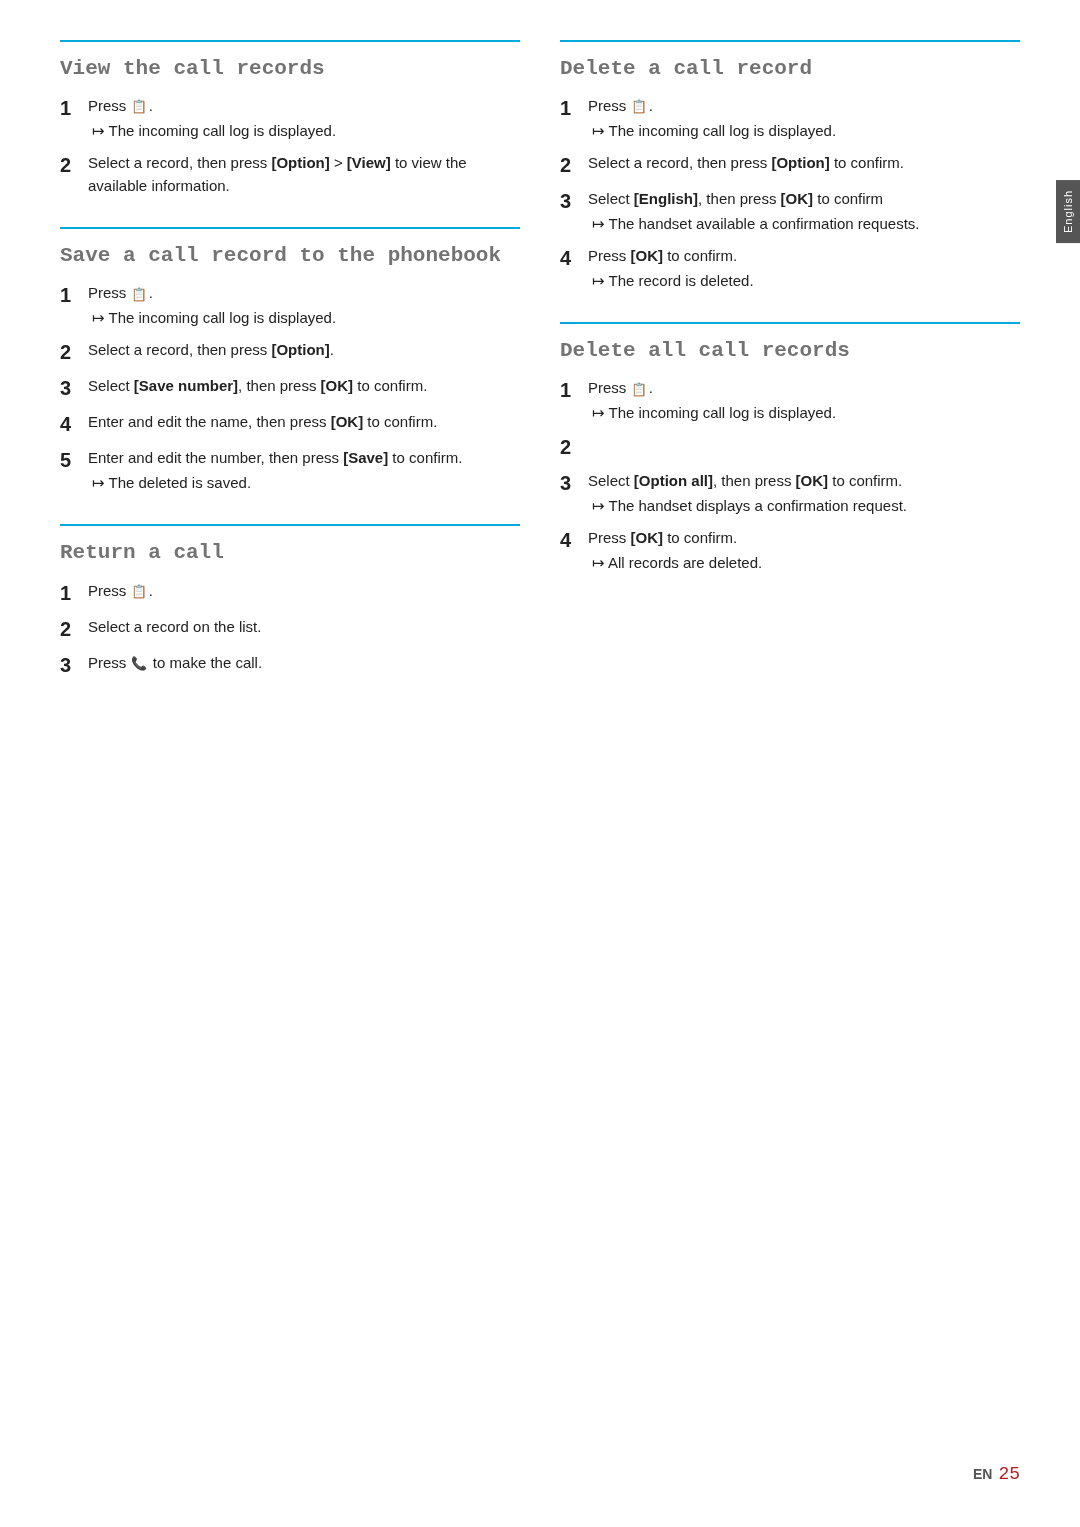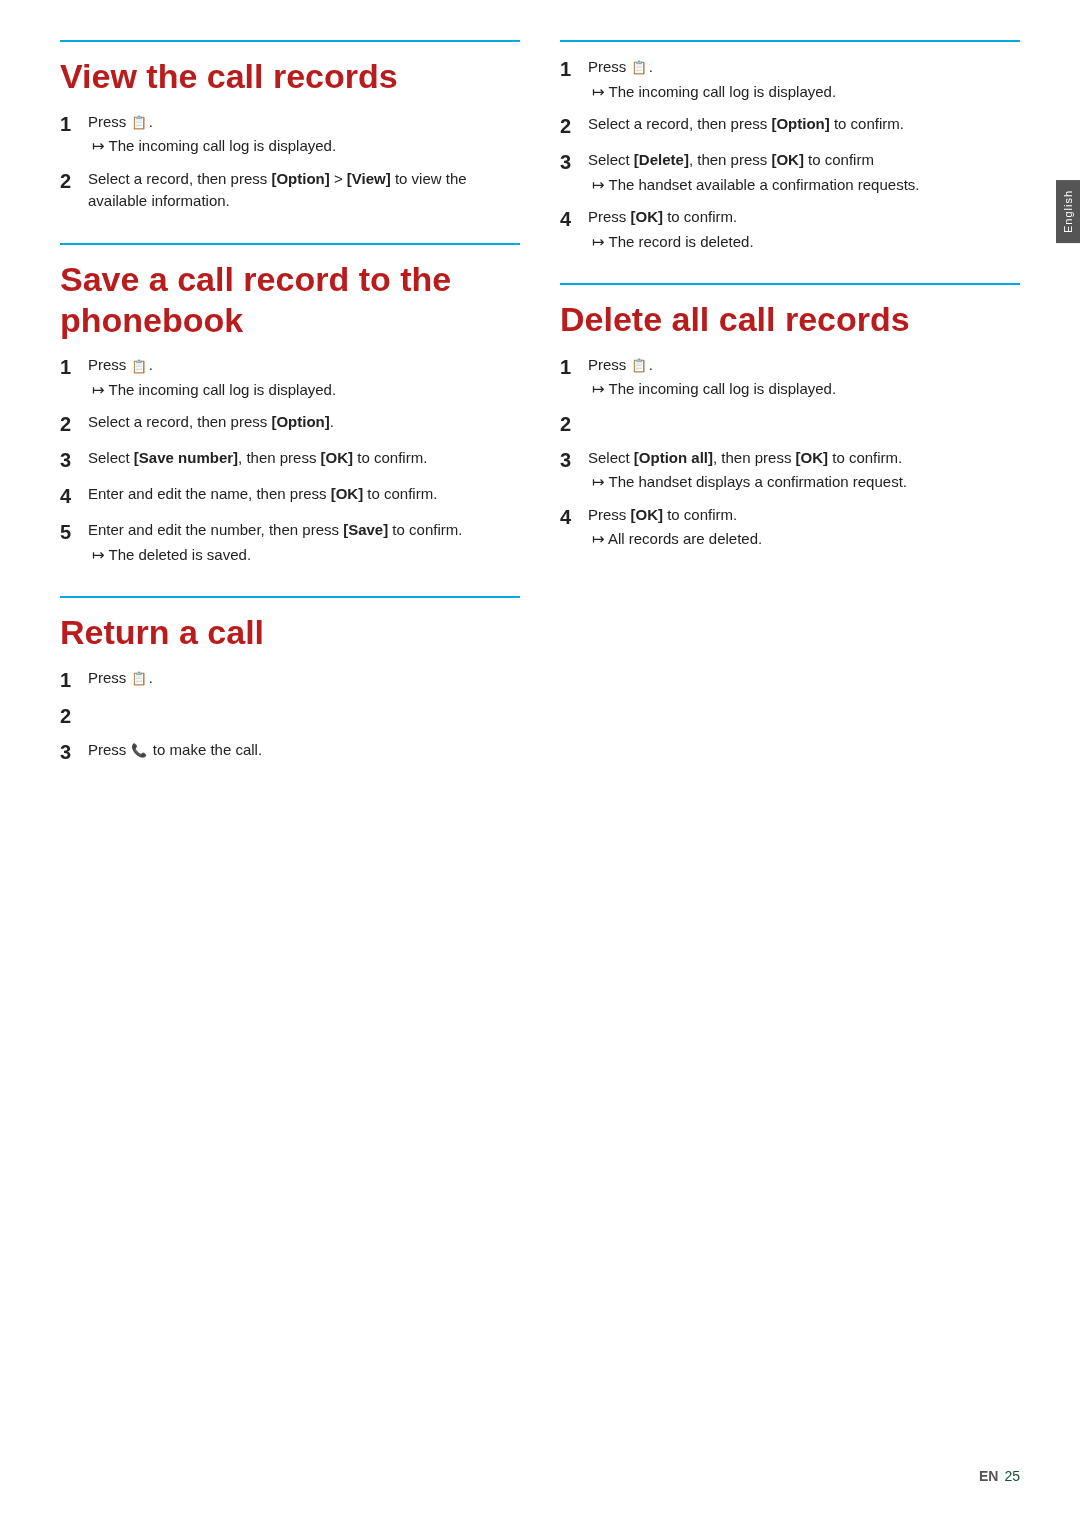--- a/index.html
+++ b/index.html
@@ -50,25 +50,26 @@
     .col-right {
       flex: 1;
     }
 
     
     .section {
       margin-bottom: 30px;
     }
 
     .section-title {
-      font-size: 34px;
+      font-size: 21px;
       font-weight: bold;
-      color: #b91c1c;
+      color: #737373;
       margin-bottom: 14px;
       line-height: 1.2;
+      font-family: Liberation Mono, monospace;
     }
 
     .section-divider {
       border: none;
       border-top: 2px solid #00aadd;
       margin-bottom: 14px;
     }
 
     
     .steps {
@@ -133,22 +134,23 @@
       gap: 6px;
     }
 
     .footer-lang {
       font-weight: bold;
       font-size: 14px;
       color: #555;
     }
 
     .footer-page {
-      font-size: 14px;
-      color: #14532d;
+      font-size: 18px;
+      color: #b91c1c;
+      font-family: Liberation Mono, monospace;
     }
   </style>
 </head>
 <body>
 
 <div class="page-container">
 
   <div class="side-tab">English</div>
 
   <div class="columns">
@@ -219,54 +221,58 @@
         <div class="section-title">Return a call</div>
         <ol class="steps">
           <li class="step">
             <span class="step-number">1</span>
             <span class="step-content">
               Press <span class="phone-icon">📋</span>.
             </span>
           </li>
           <li class="step">
             <span class="step-number">2</span>
+            <span class="step-content">
+              Select a record on the list.
+            </span>
           </li>
           <li class="step">
             <span class="step-number">3</span>
             <span class="step-content">
               Press <span class="phone-icon">📞</span> to make the call.
             </span>
           </li>
         </ol>
       </div>
 
     </div>
 
     <div class="col-right">
 
       <div class="section">
         <hr class="section-divider">
+        <div class="section-title">Delete a call record</div>
         <ol class="steps">
           <li class="step">
             <span class="step-number">1</span>
             <span class="step-content">
               Press <span class="phone-icon">📋</span>.
               <span class="sub-result">The incoming call log is displayed.</span>
             </span>
           </li>
           <li class="step">
             <span class="step-number">2</span>
             <span class="step-content">
               Select a record, then press <span class="bold">[Option]</span> to confirm.
             </span>
           </li>
           <li class="step">
             <span class="step-number">3</span>
             <span class="step-content">
-              Select <span class="bold">[Delete]</span>, then press <span class="bold">[OK]</span> to confirm
+              Select <span class="bold">[English]</span>, then press <span class="bold">[OK]</span> to confirm
               <span class="sub-result">The handset available a confirmation requests.</span>
             </span>
           </li>
           <li class="step">
             <span class="step-number">4</span>
             <span class="step-content">
               Press <span class="bold">[OK]</span> to confirm.
               <span class="sub-result">The record is deleted.</span>
             </span>
           </li>

